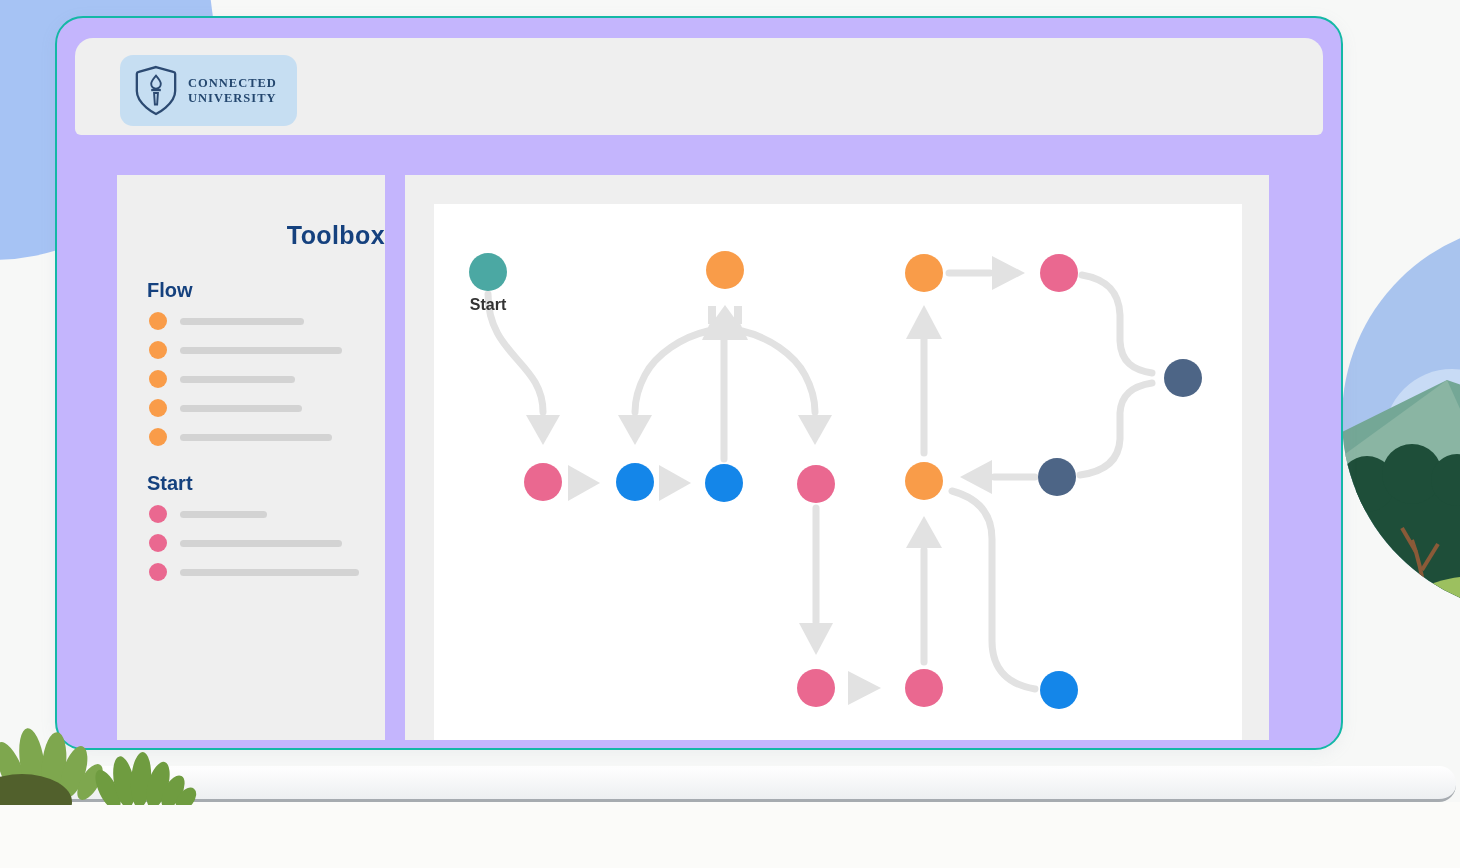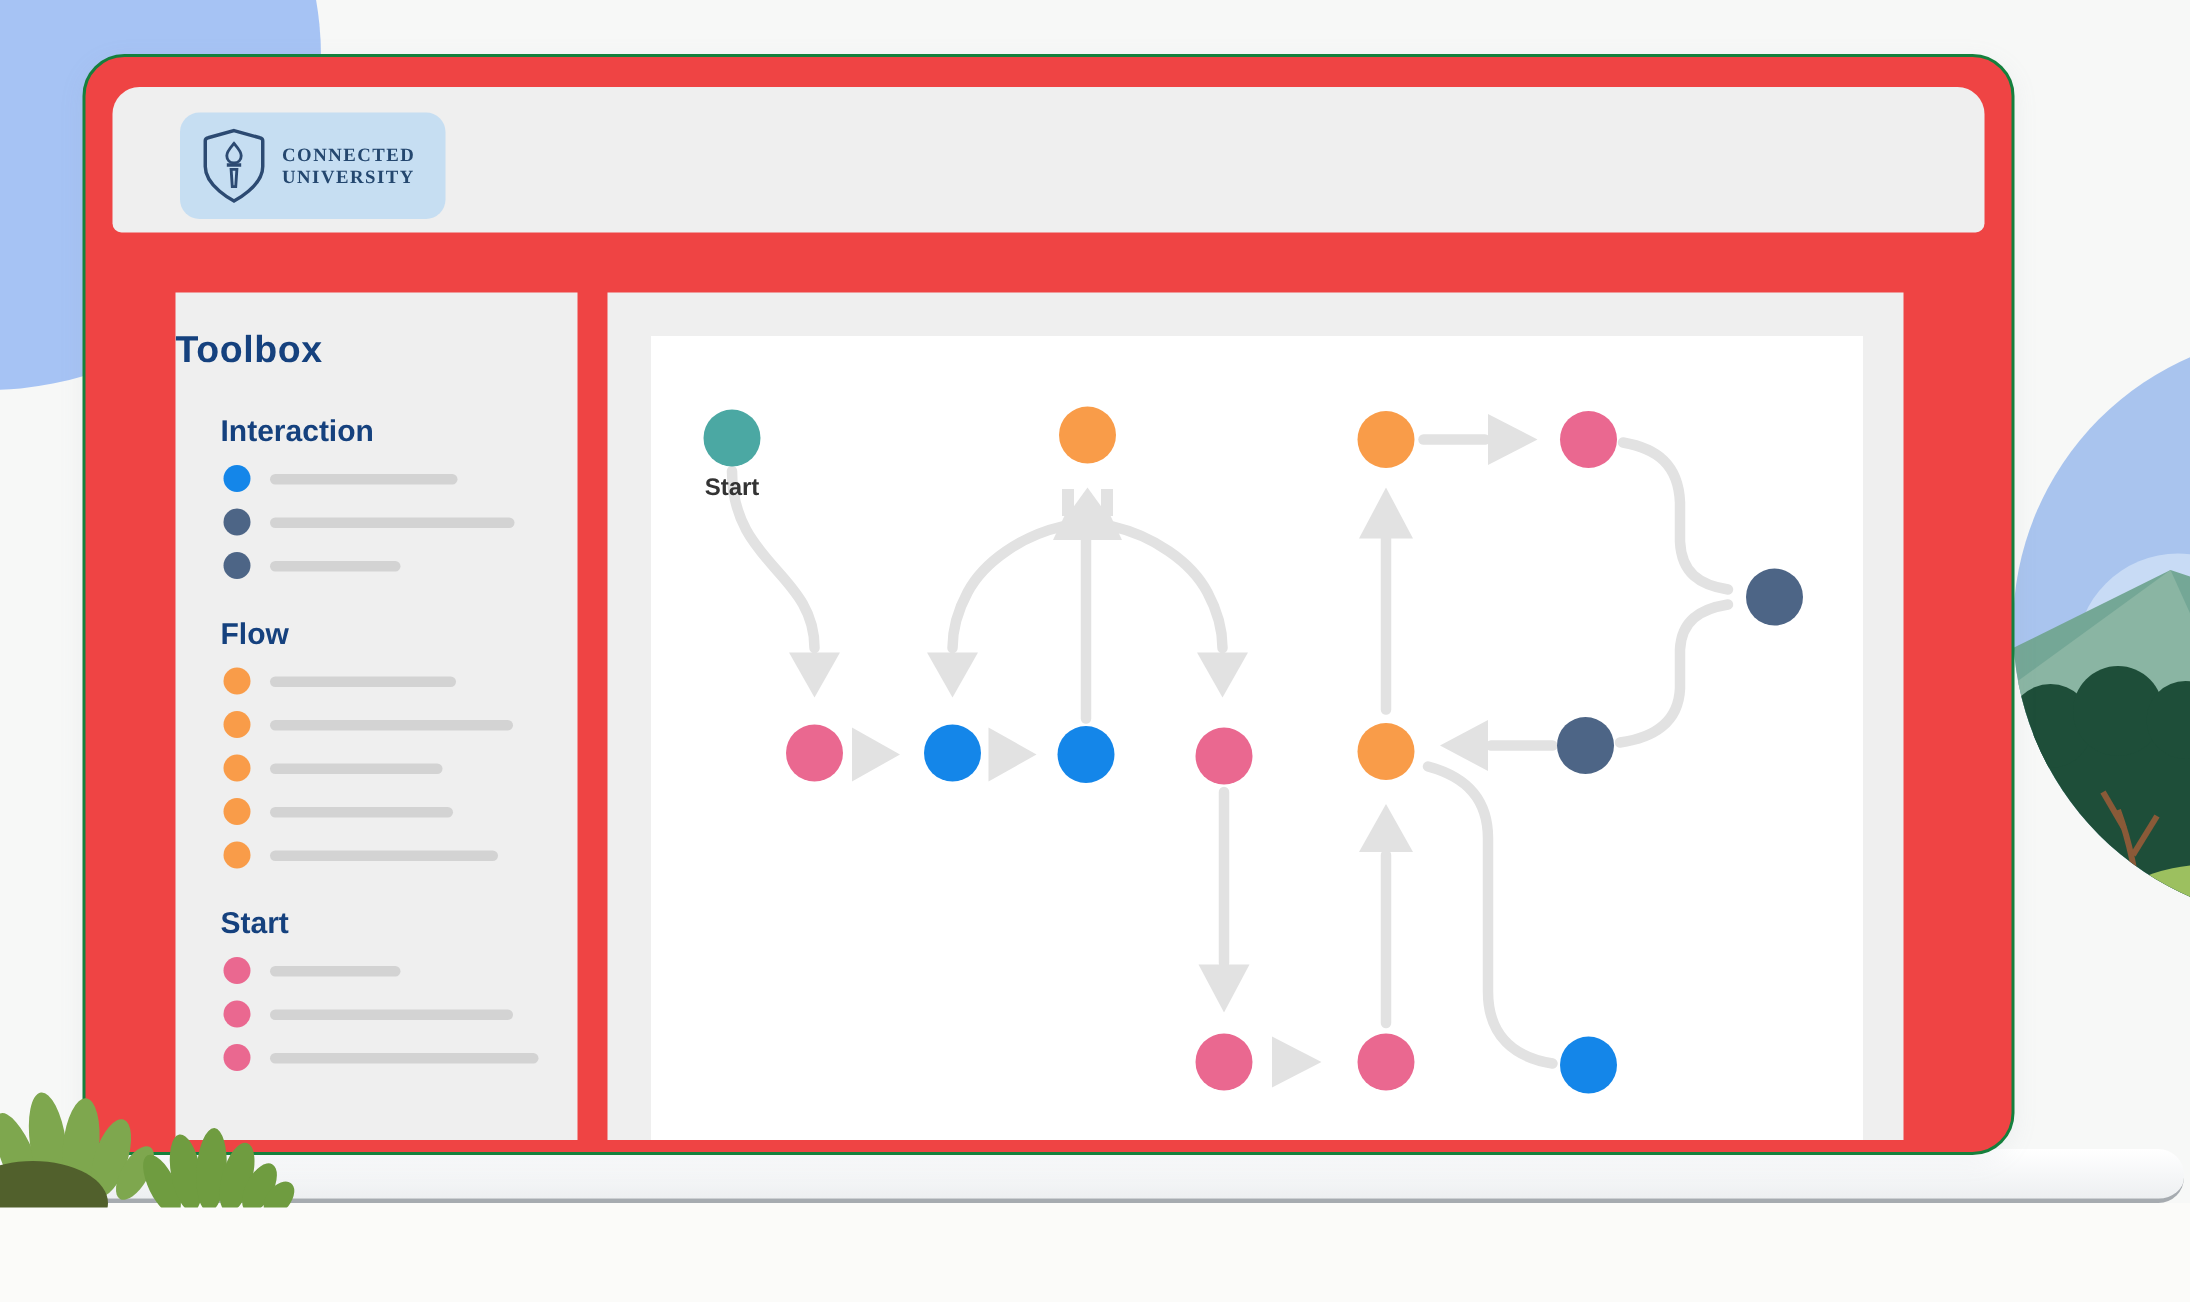--- a/index.html
+++ b/index.html
@@ -13,22 +13,22 @@
   .sky{fill:var(--scene-sky,#a9c4ee);}
   .cloud{fill:var(--scene-cloud,#c8dbf5);}
   .mountain{fill:var(--scene-mountain,#74a796);}
   .mountain-light{fill:var(--scene-mountain-light,#8ab5a3);}
   .canopy circle,.canopy rect{fill:var(--scene-canopy,#1e4e39);}
   .branches path{stroke:var(--scene-branch,#8a5a38);}
   .path-grass{fill:var(--scene-grass,#9cc05f);}
   .bottom-strip{position:absolute;left:0;top:802px;width:100%;height:66px;background:#fbfbf9;}
 
   
-  .laptop{position:absolute;left:55px;top:36px;width:1288px;height:734px;background:#ef4444;
-          border:2px solid #15803d;border-radius:28px;box-sizing:border-box;
+  .laptop{position:absolute;left:55px;top:16px;width:1288px;height:734px;background:#c4b5fd;
+          border:2px solid #14b8a6;border-radius:28px;box-sizing:border-box;
           box-shadow:0 4px 16px rgba(150,160,175,0.10);}
   .base{position:absolute;left:-60px;top:766px;width:1516px;height:33px;border-radius:17px;
         background:linear-gradient(180deg,#ffffff,#edeff1);
         border-bottom:3px solid var(--base-line,#a6abb0);}
   .bush{position:absolute;left:0;top:712px;}
   .leaf-light ellipse{fill:var(--bush-light,#7ea74e);}
   .leaf-mid ellipse{fill:var(--bush-mid,#6f9c40);}
   .leaf-dark{fill:var(--bush-dark,#51602c);}
 
   
@@ -39,21 +39,21 @@
          box-sizing:border-box;}
   .badge svg{flex:0 0 auto;}
   .logo-text{margin-left:9px;font-family:"Liberation Serif", serif;font-weight:bold;
              font-size:12.5px;line-height:15px;letter-spacing:1px;color:var(--navy,#24476f);}
   .app-title{position:absolute;left:257px;top:27px;font-size:36px;font-weight:bold;
              letter-spacing:0.5px;color:var(--navy-strong,#15417e);}
 
   
   .sidebar{position:absolute;left:60px;top:157px;width:268px;height:565px;
            background:var(--panel-gray,#efefef);}
-  .tb-title{padding-top:24px;font-size:25px;line-height:28px;font-weight:bold;text-align:left;
+  .tb-title{padding-top:46px;font-size:25px;line-height:28px;font-weight:bold;text-align:right;
             color:var(--navy-strong,#15417e);letter-spacing:0.4px;}
   .tb-heading{margin:26px 0 0 30px;font-size:20px;line-height:22px;font-weight:bold;
               color:var(--navy-strong,#15417e);}
   .tb-section:first-child .tb-heading{margin-top:30px;}
   .tb-row{display:flex;align-items:center;height:18px;margin:11px 0 0 32px;}
   .tb-section .tb-row:first-of-type{margin-top:13px;}
   .tb-section:first-child .tb-row:first-of-type{margin-top:20px;}
   .tb-dot{width:18px;height:18px;border-radius:50%;flex:0 0 auto;}
   .tb-bar{height:7px;border-radius:4px;background:var(--bar-gray,#d3d3d3);margin-left:13px;}
 
@@ -124,35 +124,20 @@
         <div class="logo-text">
           <div>CONNECTED</div>
           <div>UNIVERSITY</div>
         </div>
       </div>
     </div>
 
     <div class="sidebar">
       <div class="tb-title">Toolbox</div>
       <div id="tb-sections">
-          <div class="tb-section">
-            <div class="tb-heading">Interaction</div>
-            <div class="tb-row">
-              <span class="tb-dot" style="background: rgb(20, 134, 233);"></span>
-              <span class="tb-bar" style="width: 125px;"></span>
-            </div>
-            <div class="tb-row">
-              <span class="tb-dot" style="background: rgb(77, 101, 134);"></span>
-              <span class="tb-bar" style="width: 163px;"></span>
-            </div>
-            <div class="tb-row">
-              <span class="tb-dot" style="background: rgb(77, 101, 134);"></span>
-              <span class="tb-bar" style="width: 87px;"></span>
-            </div>
-          </div>
           <div class="tb-section">
             <div class="tb-heading">Flow</div>
             <div class="tb-row">
               <span class="tb-dot" style="background: rgb(249, 156, 73);"></span>
               <span class="tb-bar" style="width: 124px;"></span>
             </div>
             <div class="tb-row">
               <span class="tb-dot" style="background: rgb(249, 156, 73);"></span>
               <span class="tb-bar" style="width: 162px;"></span>
             </div>

